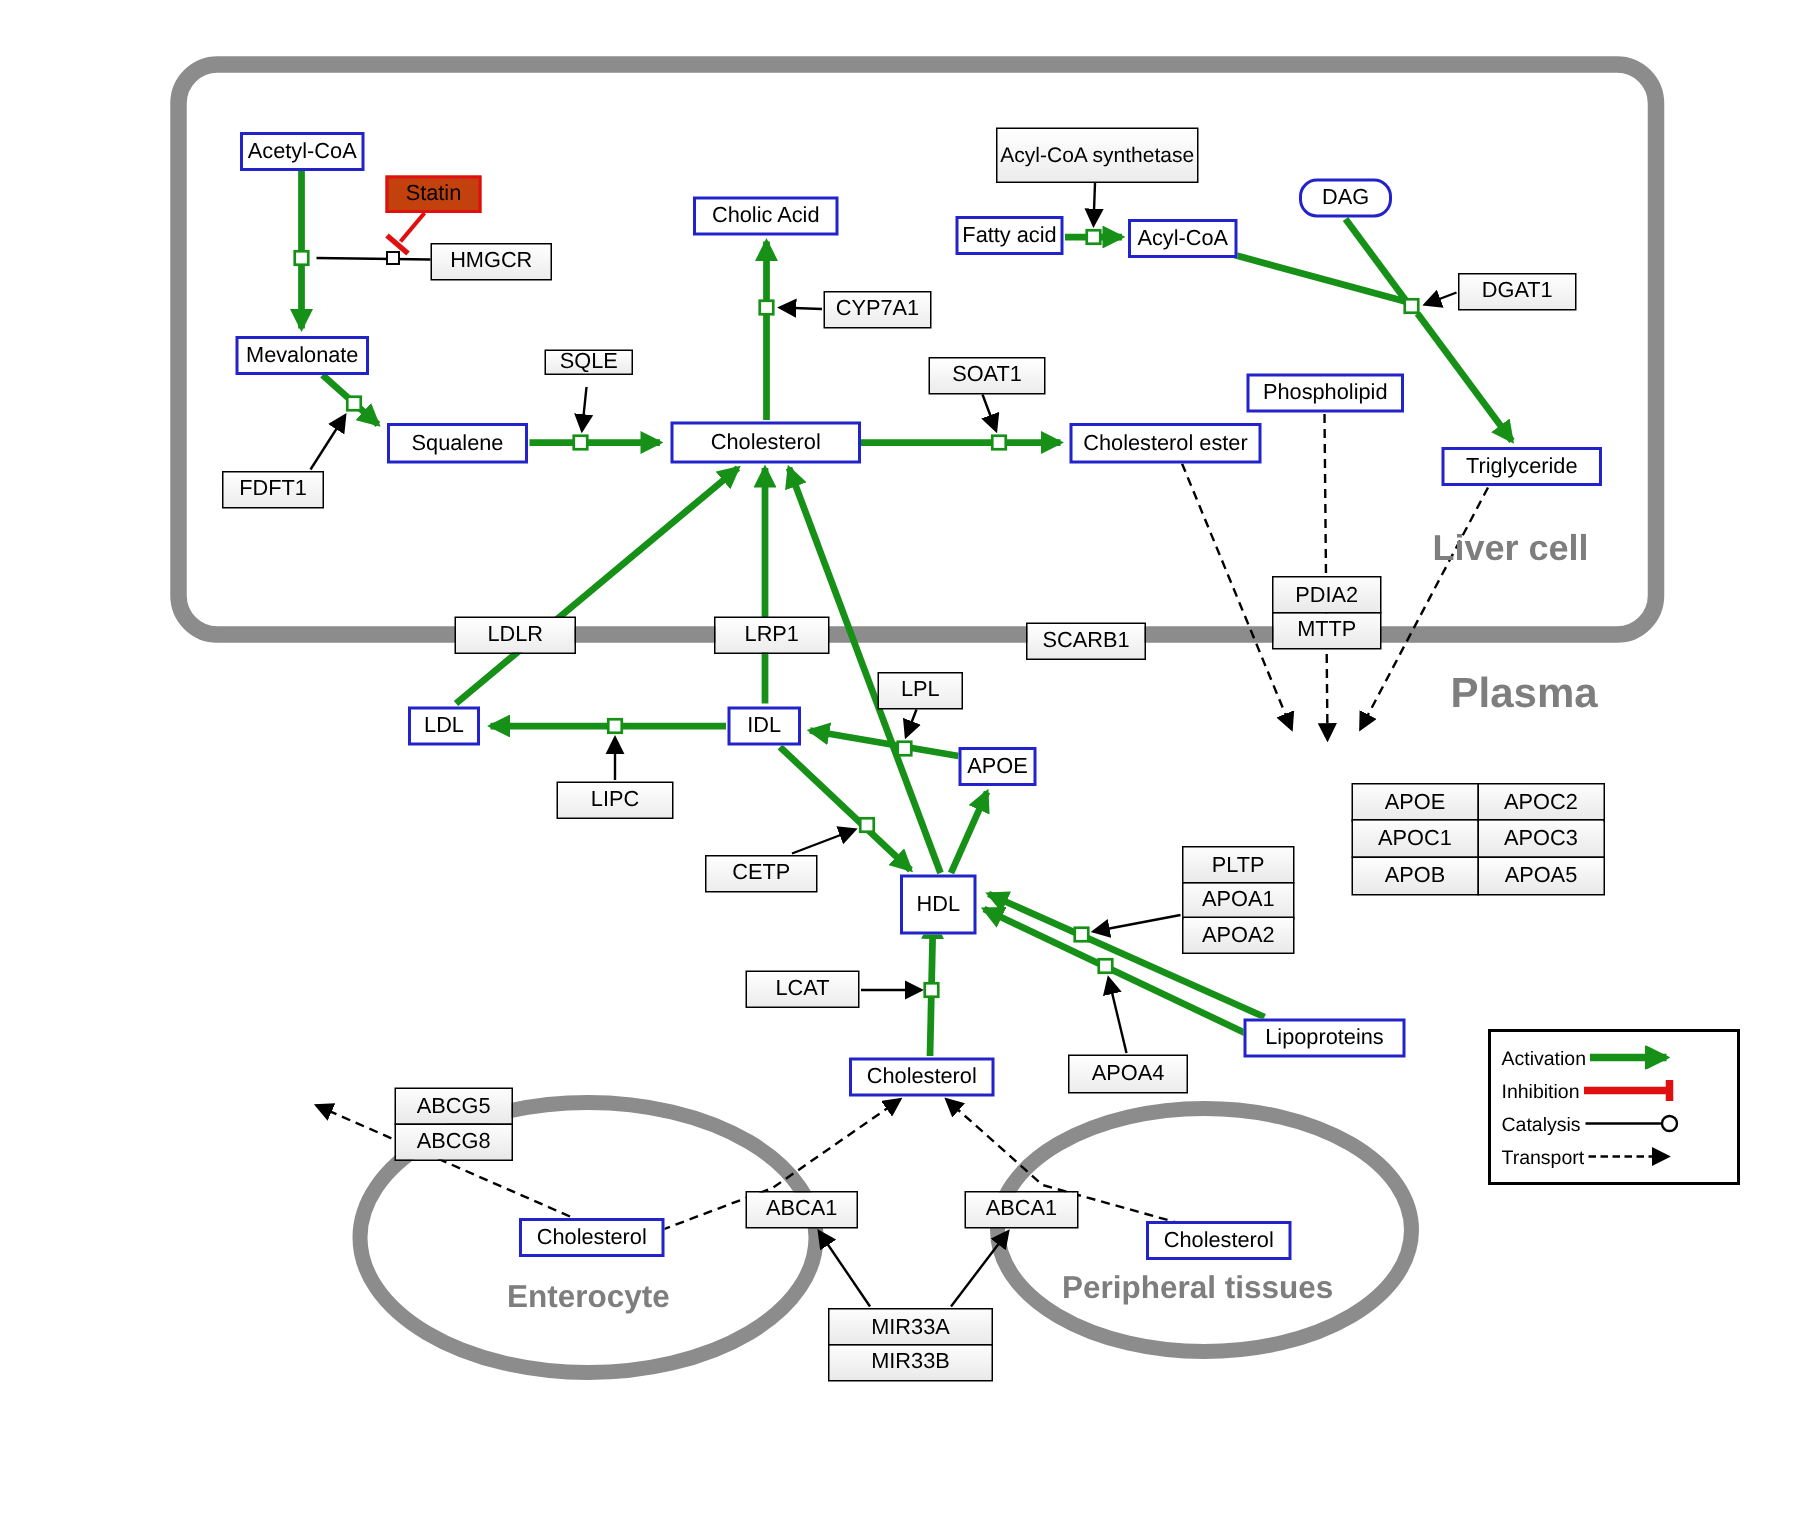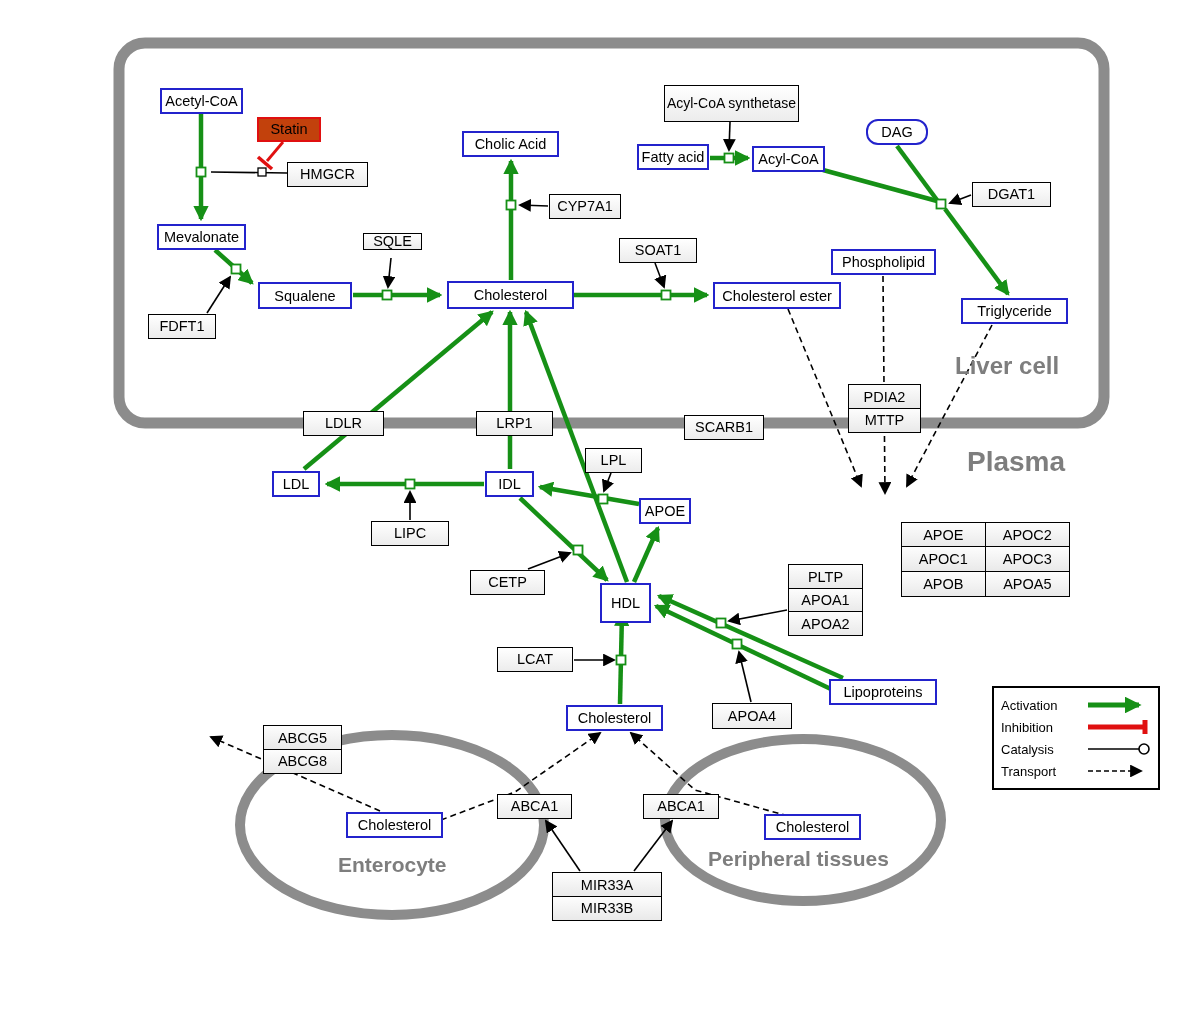--- a/index.html
+++ b/index.html
@@ -9,21 +9,21 @@
   .m{position:absolute;box-sizing:border-box;border:2.5px solid #2323cc;background:#fff;display:flex;align-items:center;justify-content:center;font-size:14.5px;color:#000;z-index:2;white-space:nowrap;}
   .g{position:absolute;box-sizing:border-box;border:1.4px solid #000;background:linear-gradient(#ffffff,#ececec);display:flex;align-items:center;justify-content:center;font-size:14.5px;color:#000;z-index:2;text-align:center;line-height:1.12;}
   .inhib{border:2.5px solid #e01010;}
   .stack{position:absolute;z-index:2;}
   .stack .row{box-sizing:border-box;border:1.4px solid #000;background:linear-gradient(#fdfdfd,#e9e9e9);height:25px;display:flex;align-items:center;justify-content:center;font-size:14.5px;margin-top:-1.4px;}
   .stack .row:first-child{margin-top:0;}
   .lbl{position:absolute;font-weight:bold;color:#7e7e7e;z-index:1;white-space:nowrap;}
   #apo-table{position:absolute;left:902px;top:523px;display:grid;grid-template-columns:84px 84px;z-index:2;}
   #apo-table .cell{box-sizing:border-box;border:1.4px solid #000;height:26px;margin-top:-1.4px;margin-left:-1.4px;display:flex;align-items:center;justify-content:center;font-size:14.5px;background:linear-gradient(#fdfdfd,#e9e9e9);}
   #legend{position:absolute;left:992px;top:686px;width:168px;height:104px;border:2.5px solid #000;background:#fff;box-sizing:border-box;z-index:2;display:flex;flex-direction:column;justify-content:space-evenly;padding:3px 7px;}
-  .lrow{display:flex;align-items:center;justify-content:space-between;font-size:13px;color:#000;}
+  .lrow{display:flex;align-items:center;font-size:13px;color:#000;}
 </style>
 </head>
 <body>
 
 <div id="canvas">
 
   <svg id="edge-layer" width="1200" height="1013" viewBox="0 0 1200 1013">
     <defs>
       <marker id="aG" viewBox="0 0 10 10" refX="8.5" refY="5" markerWidth="3.4" markerHeight="3.4" orient="auto-start-reverse">
         <path d="M0,0 L10,5 L0,10 z" fill="#169016"></path>

